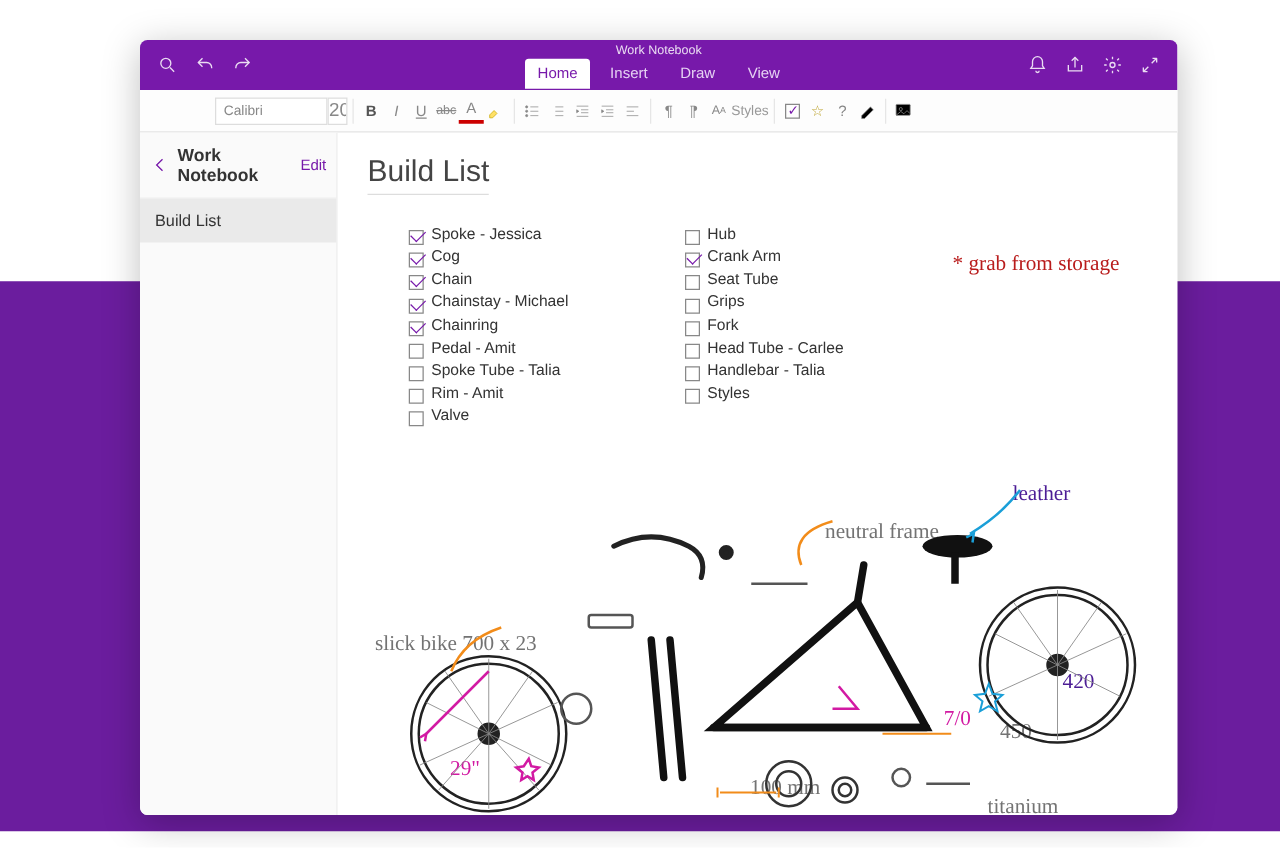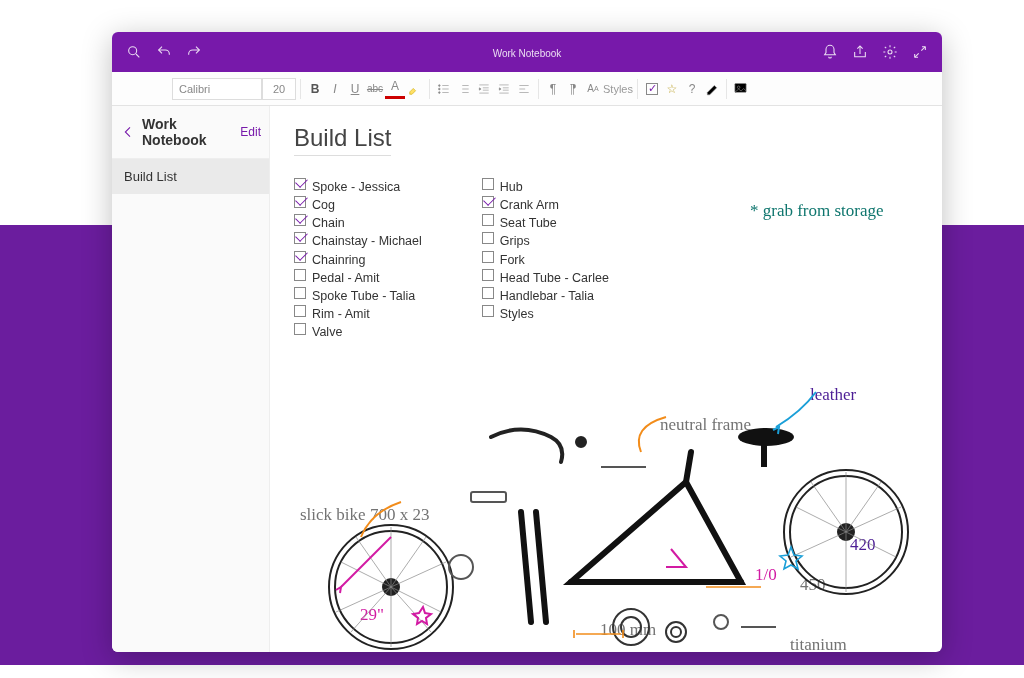--- a/index.html
+++ b/index.html
@@ -103,25 +103,25 @@
   }
   .font-select {
     width: 90px; height: 22px;
     border: 1px solid #ddd;
     background: #fff;
     padding: 0 6px;
     font-size: 11px;
     color: #888;
   }
   .font-size {
-    width: 34px; height: 22px;
+    width: 16px; height: 22px;
     border: 1px solid #ddd;
     background: #fff;
     text-align: center;
-    font-size: 11px;
+    font-size: 15px;
     color: #888;
   }
   .rb { width: 20px; height: 20px; display:inline-flex; align-items:center; justify-content:center; color:#888; cursor:pointer;}
   .rb.bold { font-weight: 700; color:#555;}
   .rb.italic { font-style: italic; }
   .rb.under { text-decoration: underline; }
   .rb.strike { text-decoration: line-through; font-size:10px;}
   .rb .sq { width:12px;height:12px;border:1.3px solid #888; display:inline-block;}
   .divider { width:1px; height:20px; background:#e6e6e6; margin:0 4px;}
   .styles-label { font-size:11px; color:#999; }
@@ -167,35 +167,35 @@
     border-bottom: 1px solid #ddd;
     display: inline-block;
     padding-bottom: 3px;
     margin-bottom: 22px;
   }
   .cols {
     display: flex;
     gap: 60px;
   }
   .checklist { font-size: 12.5px; color:#333; }
-  .ci { display:flex; align-items:flex-start; line-height:1.45; }
+  .ci { display:flex; align-items:flex-end; line-height:1.45;margin-left:33px; }
   .ci .box { width:12px; height:12px; border:1.3px solid #888; margin-right:6px; position:relative; flex-shrink:0;}
   .ci.checked .box::after {
     content:""; position:absolute; left:1px; top:-1px;
     width:10px; height:6px;
     border-left:1.6px solid #7719aa; border-bottom:1.6px solid #7719aa;
     transform: rotate(-45deg);
   }
   .ink {
     position:absolute;
     font-family: "Segoe Script", "Comic Sans MS", cursive;
     font-size: 17px;
     pointer-events:none;
   }
-  .ink.pink { color:#0f766e; }
+  .ink.pink { color:#b91c1c;margin-left:12px; }
   .ink.orange { color:#737373; }
   .ink.cyan { color:#4c1d95; }
   .ink.magenta { color:#d21aa3; }
   
   .bike-area {
     position:absolute;
     left:0; right:0; bottom:0;
     height: 270px;
   }
   .bike-area svg { width:100%; height:100%; }
@@ -223,20 +223,26 @@
         </span>
       <span class="ic">
           <svg viewBox="0 0 24 24">
             <path d="M15 14l5-5-5-5"></path>
             <path d="M20 9H10a6 6 0 00-6 6v1"></path>
           </svg>
         </span>
     </div>
     <div class="titlebar-center">
       <div class="tb-title">Work Notebook</div>
+      <div class="tabs">
+        <div class="tab active">Home</div>
+        <div class="tab">Insert</div>
+        <div class="tab">Draw</div>
+        <div class="tab">View</div>
+      </div>
     </div>
     <div class="titlebar-right">
       <span class="ic">
           <svg viewBox="0 0 24 24">
             <path d="M6 8a6 6 0 1112 0v5l2 3H4l2-3z"></path>
             <path d="M10 19a2 2 0 004 0"></path>
           </svg>
         </span>
       <span class="ic">
           <svg viewBox="0 0 24 24">
@@ -436,21 +442,21 @@
             </div>
           </div>
       </div>
 
       <div id="ink-layer">
           <div class="ink pink" style="left: 480px; top: 96px; max-width: 140px; line-height: 1.05;">* grab from storage</div>
           <div class="ink cyan" style="left: 540px; top: 280px; max-width: 140px; line-height: 1.05;">leather</div>
           <div class="ink orange" style="left: 390px; top: 310px; max-width: 140px; line-height: 1.05;">neutral frame</div>
           <div class="ink orange" style="left: 30px; top: 400px; max-width: 140px; line-height: 1.05;">slick bike 700 x 23</div>
           <div class="ink cyan" style="left: 580px; top: 430px; max-width: 140px; line-height: 1.05;">420</div>
-          <div class="ink magenta" style="left: 485px; top: 460px; max-width: 140px; line-height: 1.05;">1/0</div>
+          <div class="ink magenta" style="left: 485px; top: 460px; max-width: 140px; line-height: 1.05;">7/0</div>
           <div class="ink orange" style="left: 530px; top: 470px; max-width: 140px; line-height: 1.05;">450</div>
           <div class="ink magenta" style="left: 90px; top: 500px; max-width: 140px; line-height: 1.05;">29"</div>
           <div class="ink orange" style="left: 330px; top: 515px; max-width: 140px; line-height: 1.05;">100 mm</div>
           <div class="ink orange" style="left: 520px; top: 530px; max-width: 140px; line-height: 1.05;">titanium</div>
         </div>
 
       
       <div class="bike-area">
         <svg viewBox="0 0 670 270">
 

